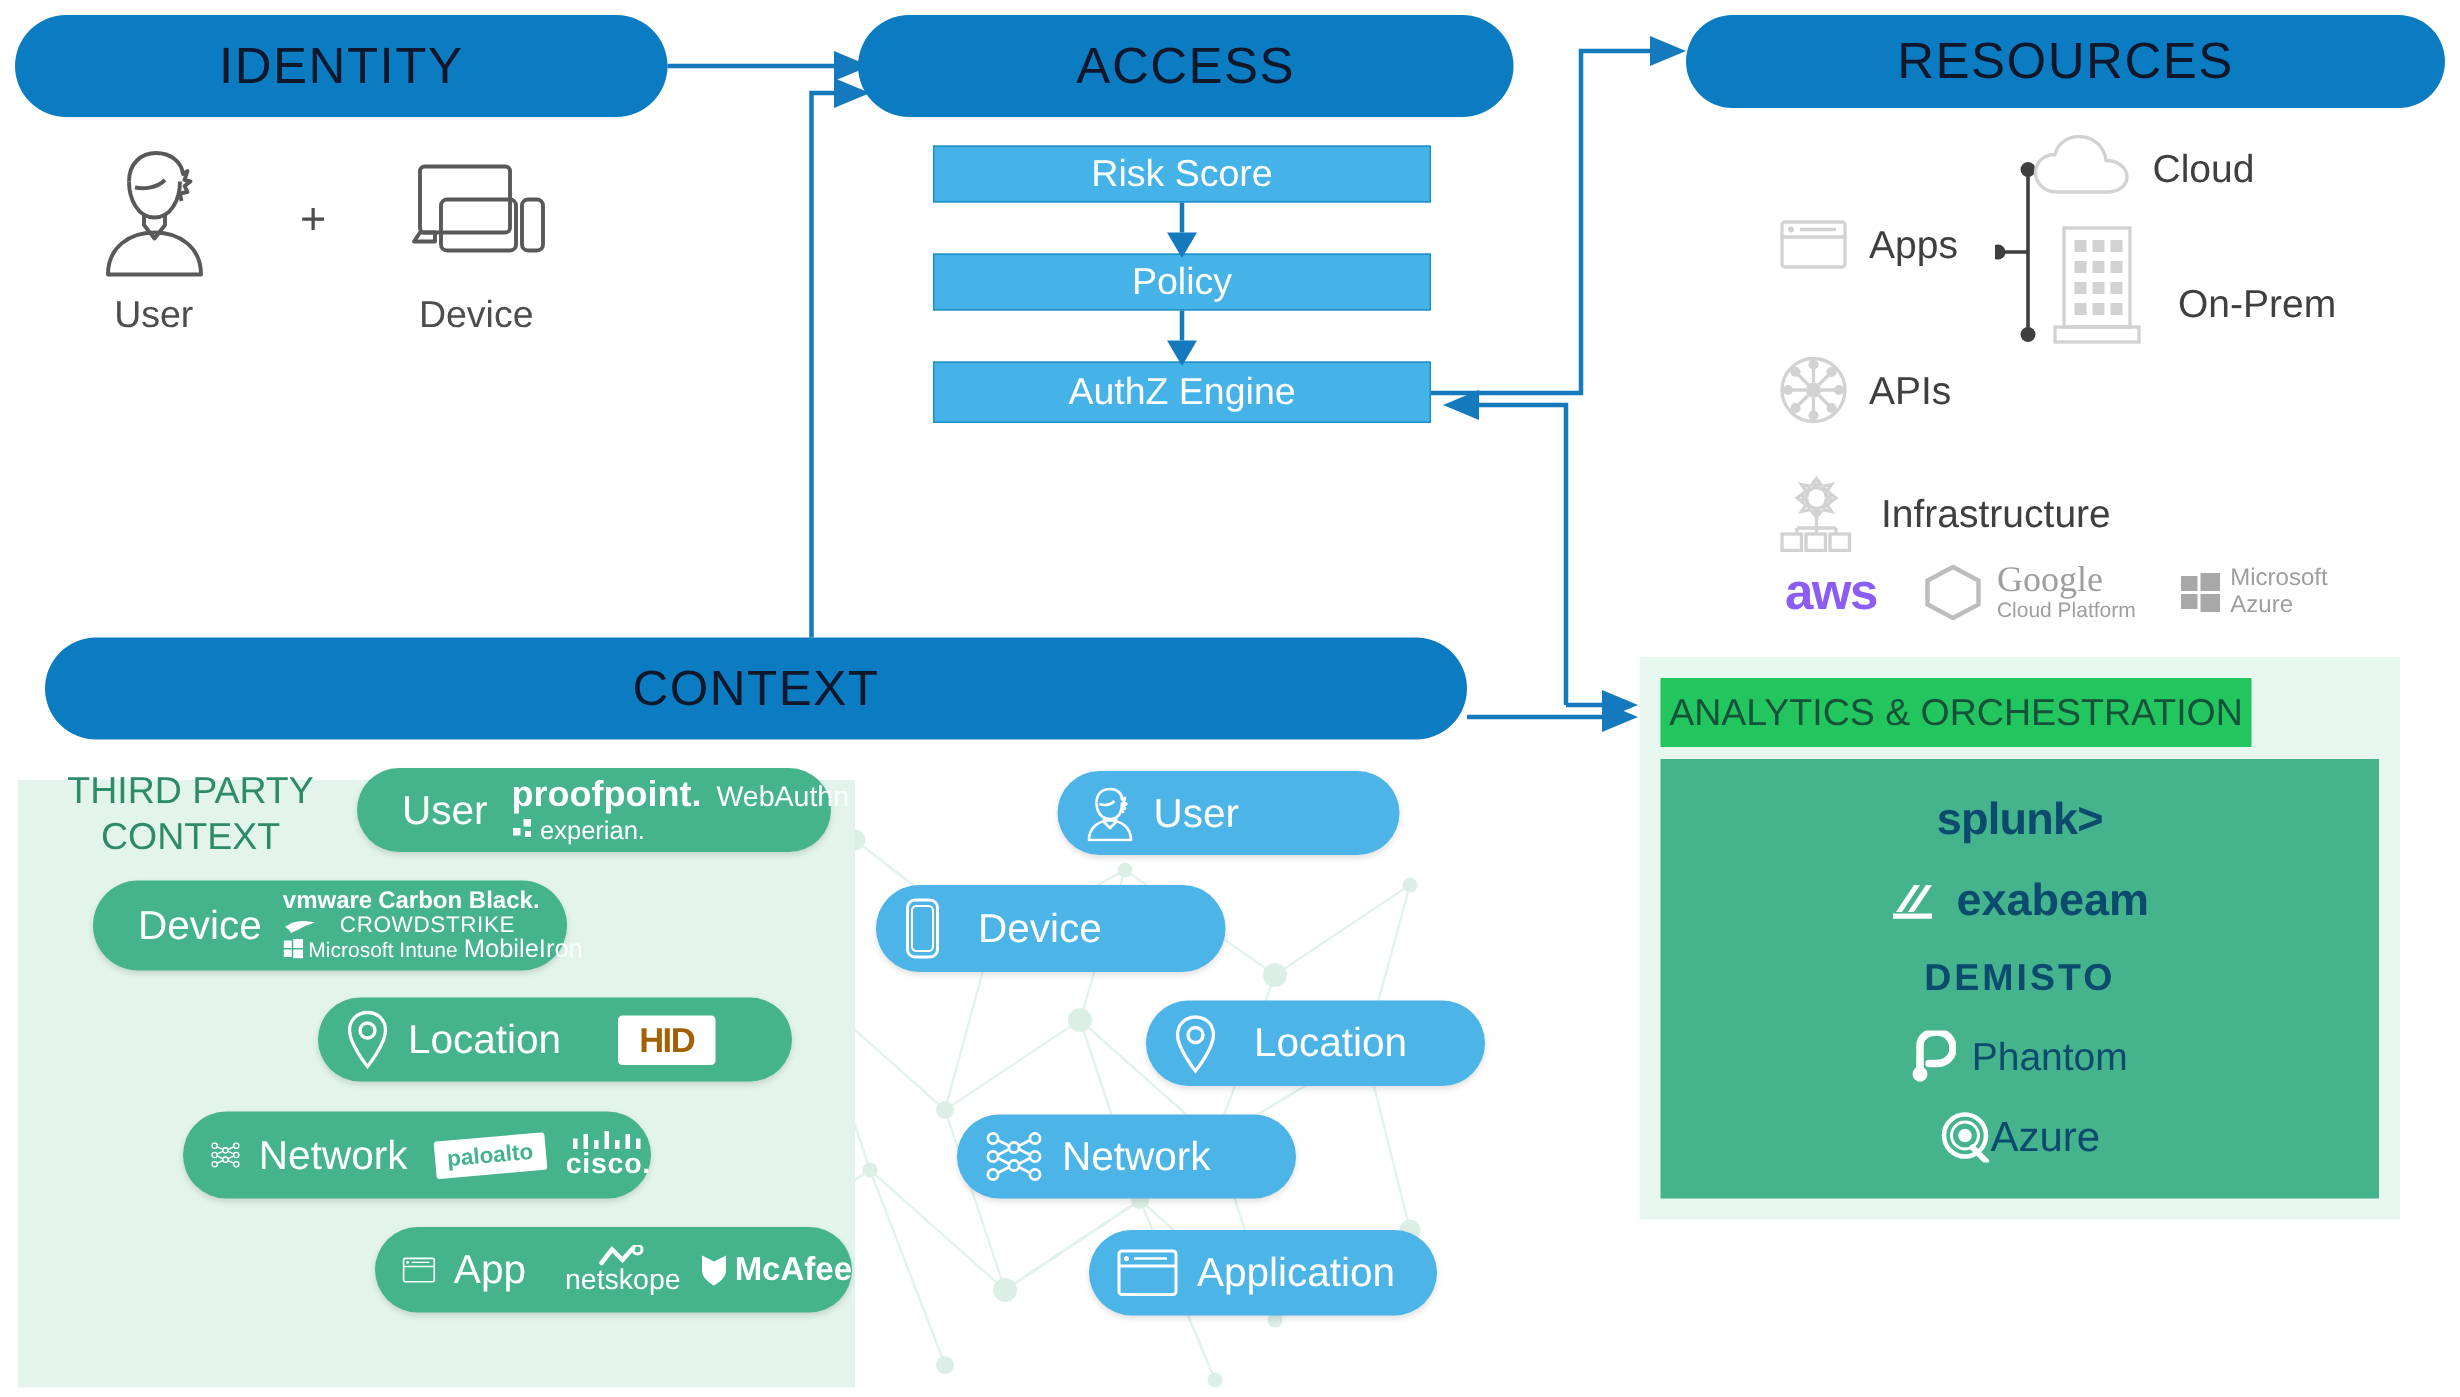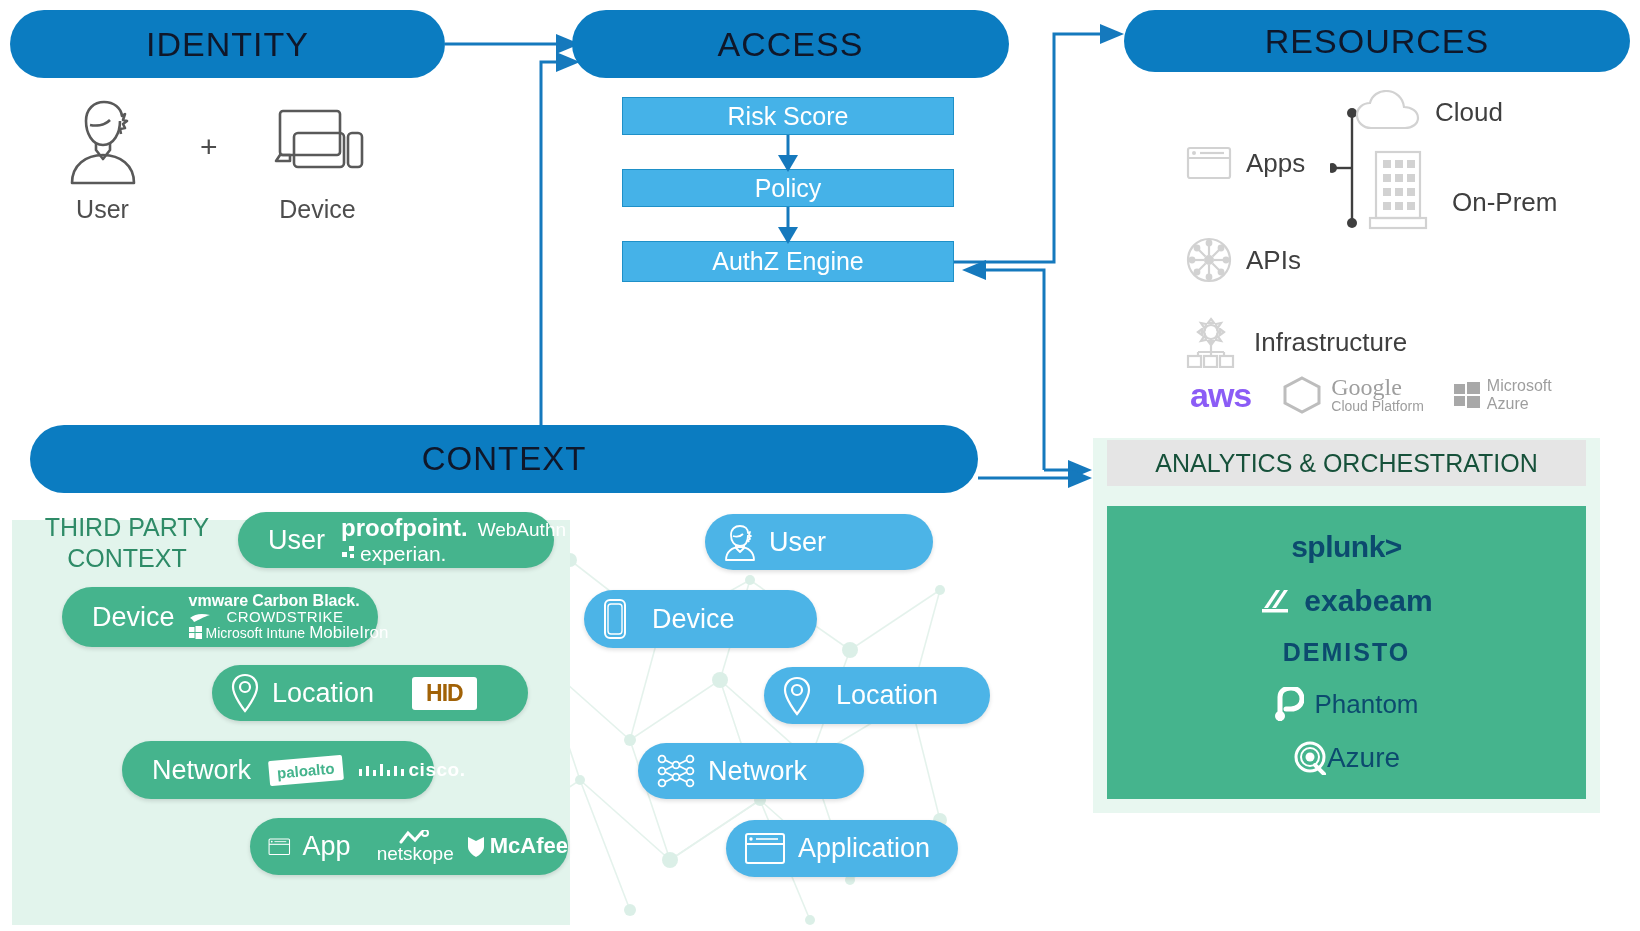--- a/index.html
+++ b/index.html
@@ -78,22 +78,22 @@
 
   
   .vmark { color: #fff; white-space: nowrap; line-height: 1.02; }
 
   
   #an-outer {
     position: absolute; left: 1093px; top: 438px; width: 507px; height: 375px;
     background: #e8f7f0;
   }
   #an-head {
-    position: absolute; left: 1107px; top: 440px; width: 479px; height: 46px;
-    background: #e5e5e5; color: #16513a;
+    position: absolute; left: 1107px; top: 452px; width: 394px; height: 46px;
+    background: #22c55e; color: #16513a;
     display: flex; align-items: center; justify-content: center;
     font-size: 25px;
   }
   #an-body {
     position: absolute; left: 1107px; top: 506px; width: 479px; height: 293px;
     background: #45b48d;
     display: flex; flex-direction: column; align-items: center;
     justify-content: space-around; padding: 14px 0;
   }
   .an-logo { color: #0c4a6e; white-space: nowrap; }
@@ -358,21 +358,21 @@
     <span class="pill-label">User</span>
     <span class="pill-logos" style="margin-left:4px;">
       <span style="display:flex; flex-direction:column; align-items:flex-start; line-height:1;">
         <span class="vmark" style="font-size:24px; font-weight:bold;">proofpoint.</span>
         <span style="display:flex; align-items:center; gap:3px; margin-top:2px;">
           <svg width="16" height="16" viewBox="0 0 16 16">
             <rect x="8" y="1" width="5" height="5" fill="#fff"></rect>
             <rect x="1" y="7" width="5" height="5" fill="#fff"></rect>
             <rect x="9" y="9" width="4" height="4" fill="#fff"></rect>
           </svg>
-          <span class="vmark" style="font-size:21px;">experian.</span>
+          <span class="vmark" style="font-size:17px;">experian.</span>
         </span>
       </span>
       <span class="vmark" style="font-size:19px; align-self:flex-start; margin-top:4px;">WebAuthn</span>
     </span>
   </div>
 
   <div class="pill green" style="left:62px; top:587px; width:316px; height:60px;">
     <svg width="26" height="42" viewBox="0 0 26 42">
       <rect x="3" y="2" width="20" height="38" rx="5" fill="none" stroke="#fff" stroke-width="2"></rect>
       <rect x="6" y="6" width="14" height="30" rx="3" fill="none" stroke="#fff" stroke-width="1.4"></rect>
@@ -423,21 +423,21 @@
         <circle cx="34" cy="8" r="3.4"></circle>
           <circle cx="34" cy="20" r="3.4"></circle>
           <circle cx="34" cy="32" r="3.4"></circle>
         <path d="M9 9 L17 13 M9 19 L17 15 M9 21 L17 25 M9 31 L17 27 M23 13 L31 9 M23 15 L31 19 M23 25 L31 21 M23 27 L31 31"></path>
       </g>
     </svg>
     <span class="pill-label">Network</span>
     <span style="display:flex; align-items:center; gap:14px; margin-left:6px;">
       <span style="background:#fff; color:#45b48d; font-size:15px; font-weight:bold;
                    padding:4px 8px; transform:rotate(-5deg); border-radius:2px;">paloalto</span>
-      <span style="display:flex; flex-direction:row; align-items:center; line-height:1;">
+      <span style="display:flex; flex-direction:column; align-items:center; line-height:1;">
         <svg width="52" height="13" viewBox="0 0 52 13">
           <g fill="#fff">
             <rect x="2" y="5" width="3" height="7"></rect>
               <rect x="9" y="2" width="3" height="10"></rect>
             <rect x="16" y="6" width="3" height="6"></rect>
               <rect x="23" y="0" width="3" height="12"></rect>
             <rect x="30" y="6" width="3" height="6"></rect>
               <rect x="37" y="2" width="3" height="10"></rect>
             <rect x="44" y="5" width="3" height="7"></rect>
           </g>

